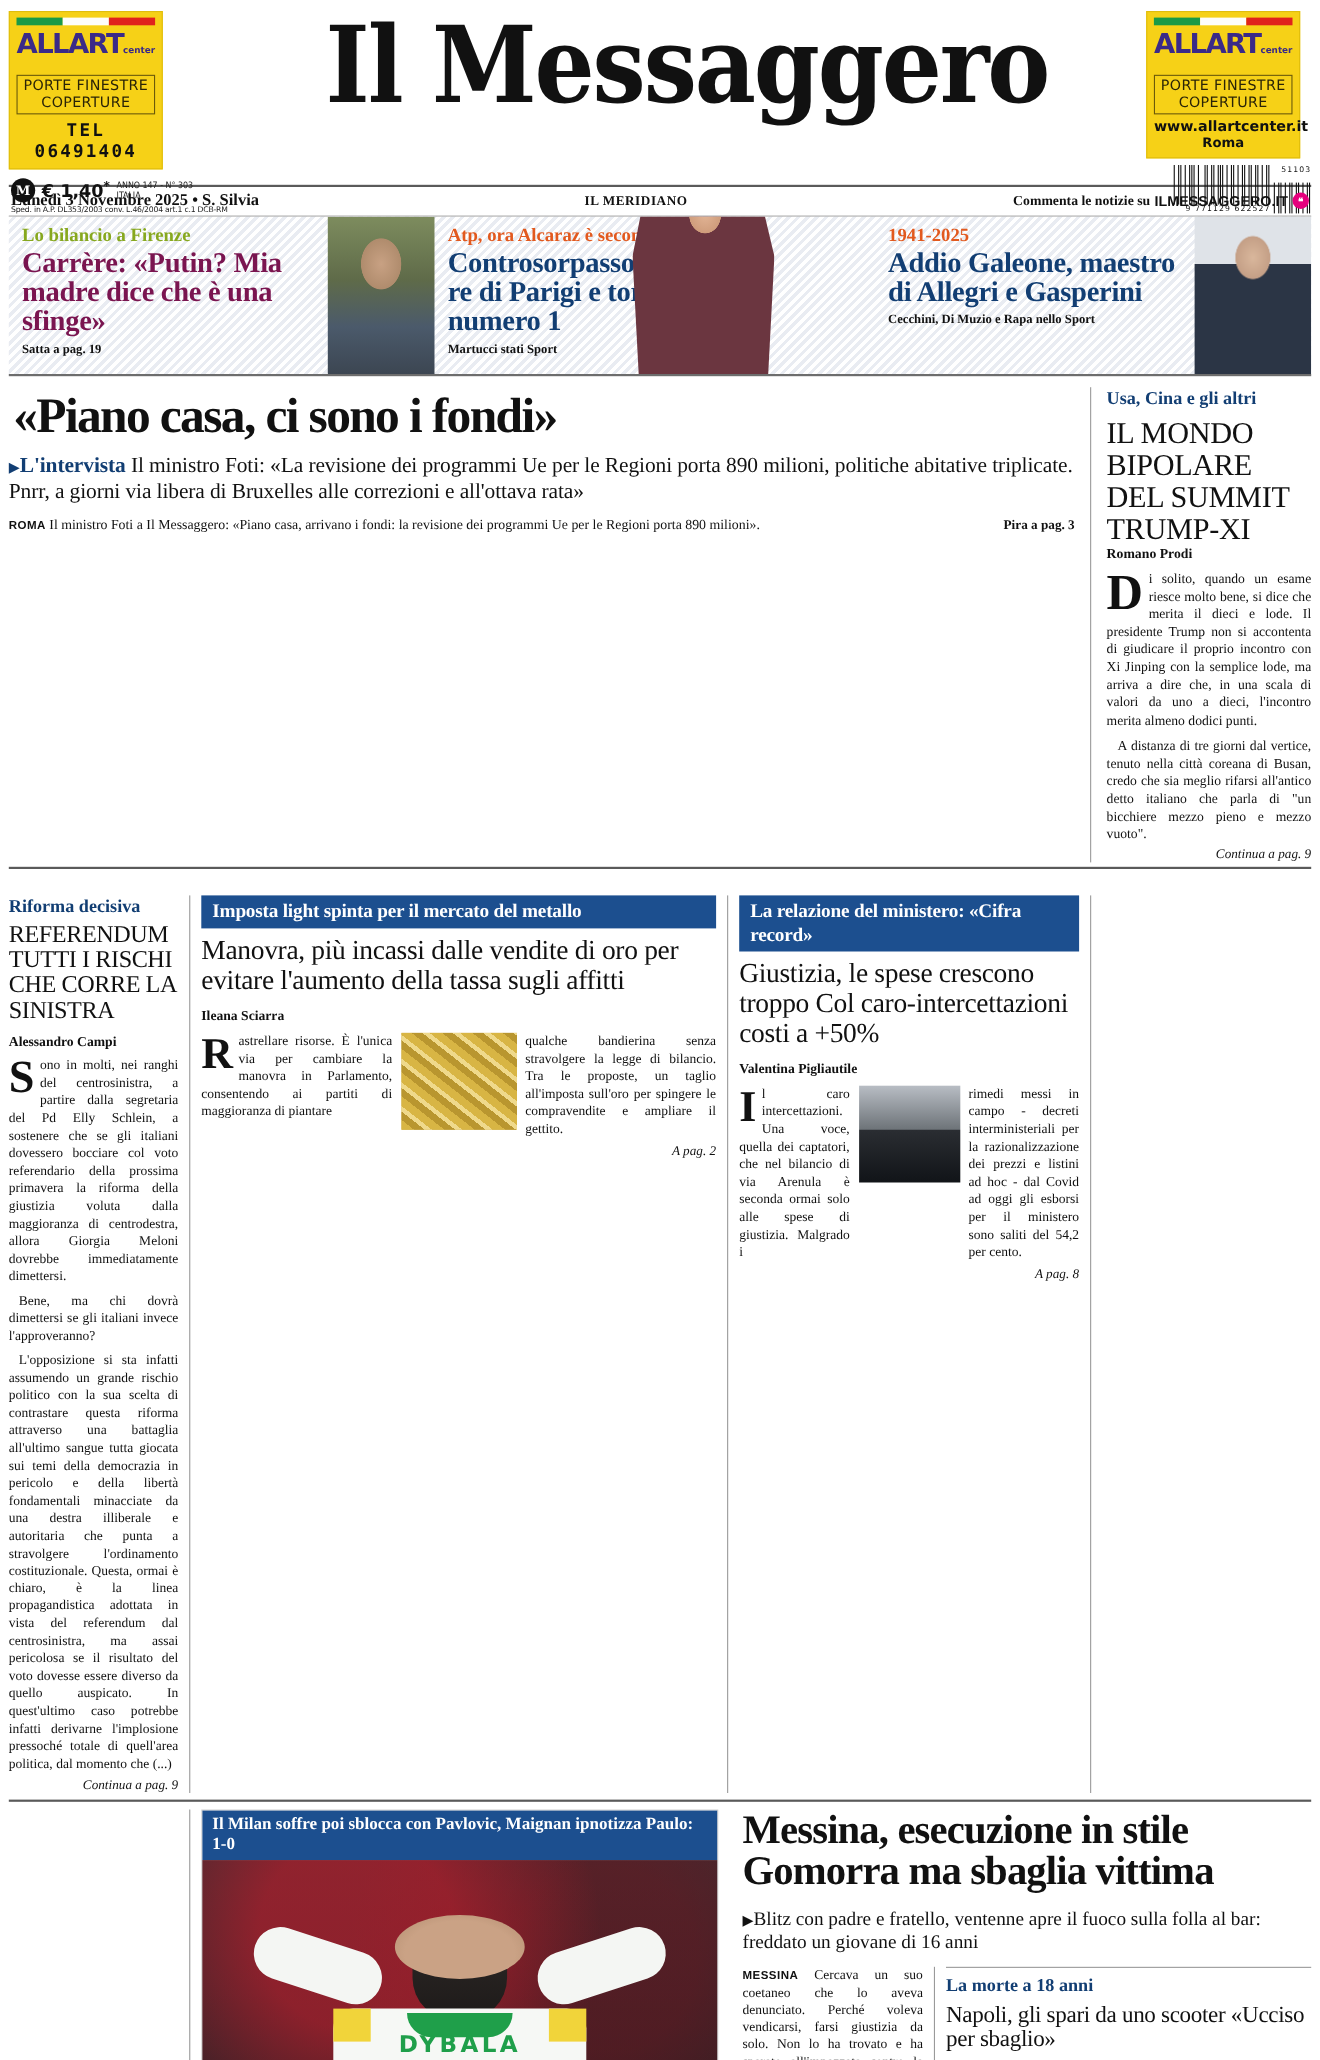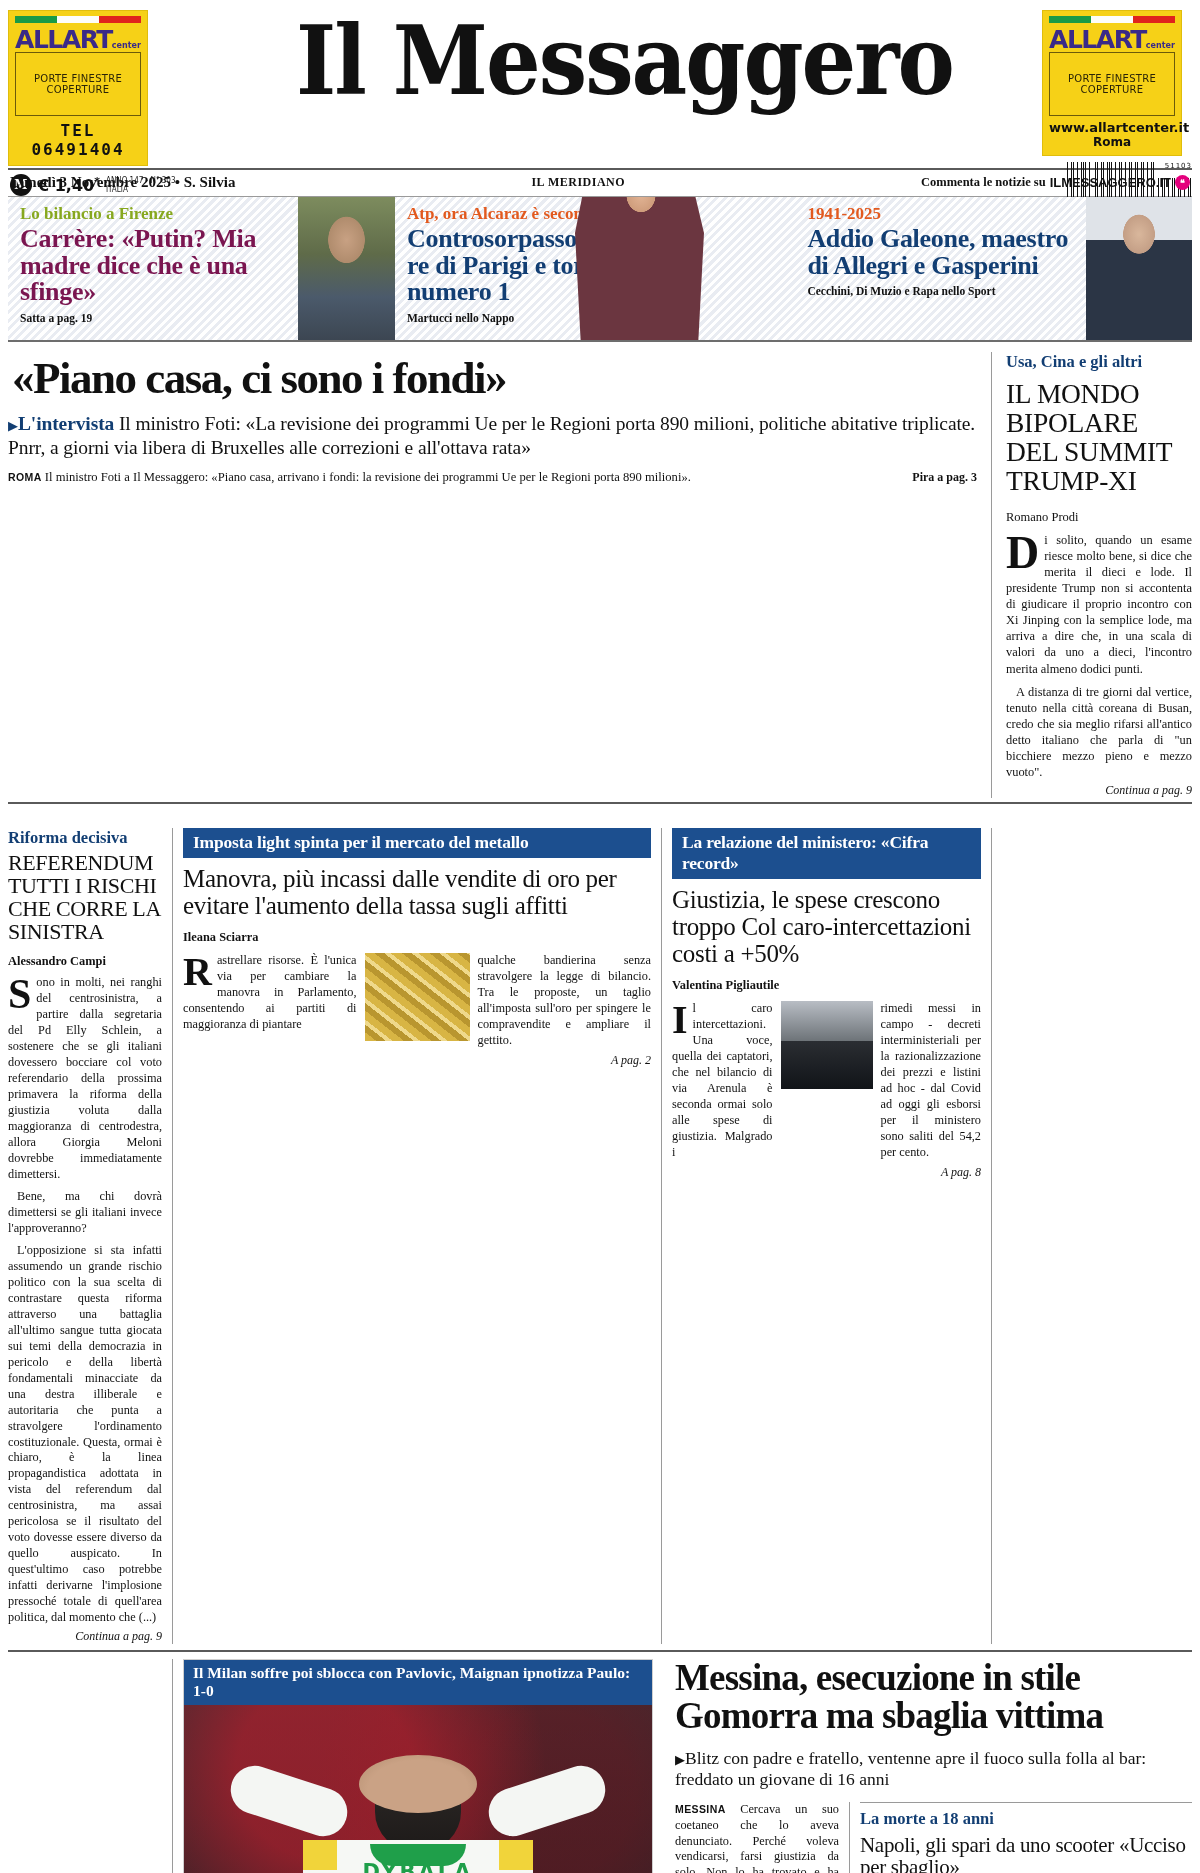--- a/index.html
+++ b/index.html
@@ -16,23 +16,23 @@
 
   
   .masthead { display:flex; align-items:flex-start; height:168px; padding-top:10px; }
   .ad-box { width:140px; background:#f6d117; border:1px solid #e0bd0c; padding:5px 6px 6px; }
   .ad-flag { display:flex; height:7px; margin-bottom:4px; }
   .ad-flag i { flex:1; display:block; }
   .ad-flag .g{background:#1a9a46;} .ad-flag .w{background:#fdfdfa;} .ad-flag .r{background:#e0231c;}
   .ad-logo { font-family:"DejaVu Sans", sans-serif; font-weight:bold; font-size:25px;
              letter-spacing:-1.5px; color:#3a2a88; line-height:1; text-align:center; position:relative;}
   .ad-logo .cen { font-size:8px; letter-spacing:0; }
-  .ad-sub { border:1px solid #6b5a0a; margin-top:0; text-align:center;
-            font-family:"DejaVu Sans", sans-serif; font-size:10px; letter-spacing:.3px;
-            color:#2a2407; padding:20px 0; }
+  .ad-sub { border:1px solid #6b5a0a; margin-top:16px; text-align:center;
+            font-family:"DejaVu Sans", sans-serif; font-size:13px; letter-spacing:.3px;
+            color:#2a2407; padding:2px 0; }
   .ad-tel { text-align:center; font-family:"DejaVu Sans Mono", monospace; font-weight:bold;
             font-size:16px; letter-spacing:2px; margin-top:5px; color:#111; }
   .ad-web { text-align:center; font-family:"DejaVu Sans", sans-serif; font-weight:bold;
             font-size:13px; margin-top:4px; color:#111; }
   .ad-city { text-align:center; font-family:"DejaVu Sans", sans-serif; font-weight:bold;
              font-size:12px; color:#111; }
 
   .mast-center { flex:1; text-align:center; padding-top:4px; }
   .mast-title { font-family:"DejaVu Serif", serif; font-weight:bold; font-size:86px;
                 letter-spacing:-2px; line-height:.95; font-style:normal;
@@ -107,21 +107,21 @@
   .dek .tag { color:#123e73; font-weight:bold; }
   .dek .tri { color:#123e73; font-size:13px; }
   .lead-foot { display:flex; justify-content:space-between; align-items:flex-end;
                font-size:12.6px; margin-top:10px; padding-bottom:7px; }
   .lead-foot .place { font-family:"Liberation Sans", sans-serif; font-weight:bold; font-size:10.5px;
                       letter-spacing:.4px;}
   .lead-foot .ref { font-weight:bold; font-size:12px; white-space:nowrap; padding-left:12px;}
   .side-kicker { color:#123e73; font-weight:bold; font-size:16.5px; border-bottom:0; }
   .side-title { font-size:27.5px; line-height:1.06; margin-top:7px; letter-spacing:-.3px;
                 font-family:"Liberation Serif", serif; }
-  .side-author { font-weight:normal; font-size:12.5px; margin-top:14px; }
+  .side-author { font-weight:bold; font-size:12.5px; }
   .side-body { font-size:12.4px; line-height:1.30; text-align:justify; margin-top:7px;
                hyphens:auto; }
   .side-body .dropcap { float:left; font-size:46px; line-height:.82; font-weight:bold;
                         padding:2px 5px 0 0; font-family:"Liberation Serif", serif;}
   .cont { text-align:right; font-style:italic; font-size:12px; margin-top:3px;}
 
   
   .tier2 { display:flex; border-top:2px solid #5a5a5a; margin-top:4px; padding-top:24px; }
   .col-left { width:165px; padding-right:10px; border-right:1px solid #9a9a9a; }
   .col-mid  { flex:1; padding:0 10px; border-right:1px solid #9a9a9a; }
@@ -341,21 +341,21 @@
   <div class="teasers">
     <div class="teaser t1">
       <div class="kicker k-green">Lo bilancio a Firenze</div>
       <h3>Carrère: «Putin? Mia madre dice che è una sfinge»</h3>
       <div class="credit">Satta a pag. 19</div>
     </div>
     <div class="t-photo ph-carrere"></div>
     <div class="teaser t2">
       <div class="kicker k-orange">Atp, ora Alcaraz è secondo</div>
       <h3>Controsorpasso: Sinner re di Parigi e torna numero 1</h3>
-      <div class="credit">Martucci nello Nappo</div>
+      <div class="credit">Martucci stati Sport</div>
     </div>
     <div class="ph-sinner"></div>
     <div class="teaser t3" style="margin-left:110px">
       <div class="kicker k-orange">1941-2025</div>
       <h3>Addio Galeone, maestro di Allegri e Gasperini</h3>
       <div class="credit">Cecchini, Di Muzio e Rapa nello Sport</div>
     </div>
     <div class="t-photo ph-galeone" style="width:110px"></div>
   </div>
 

